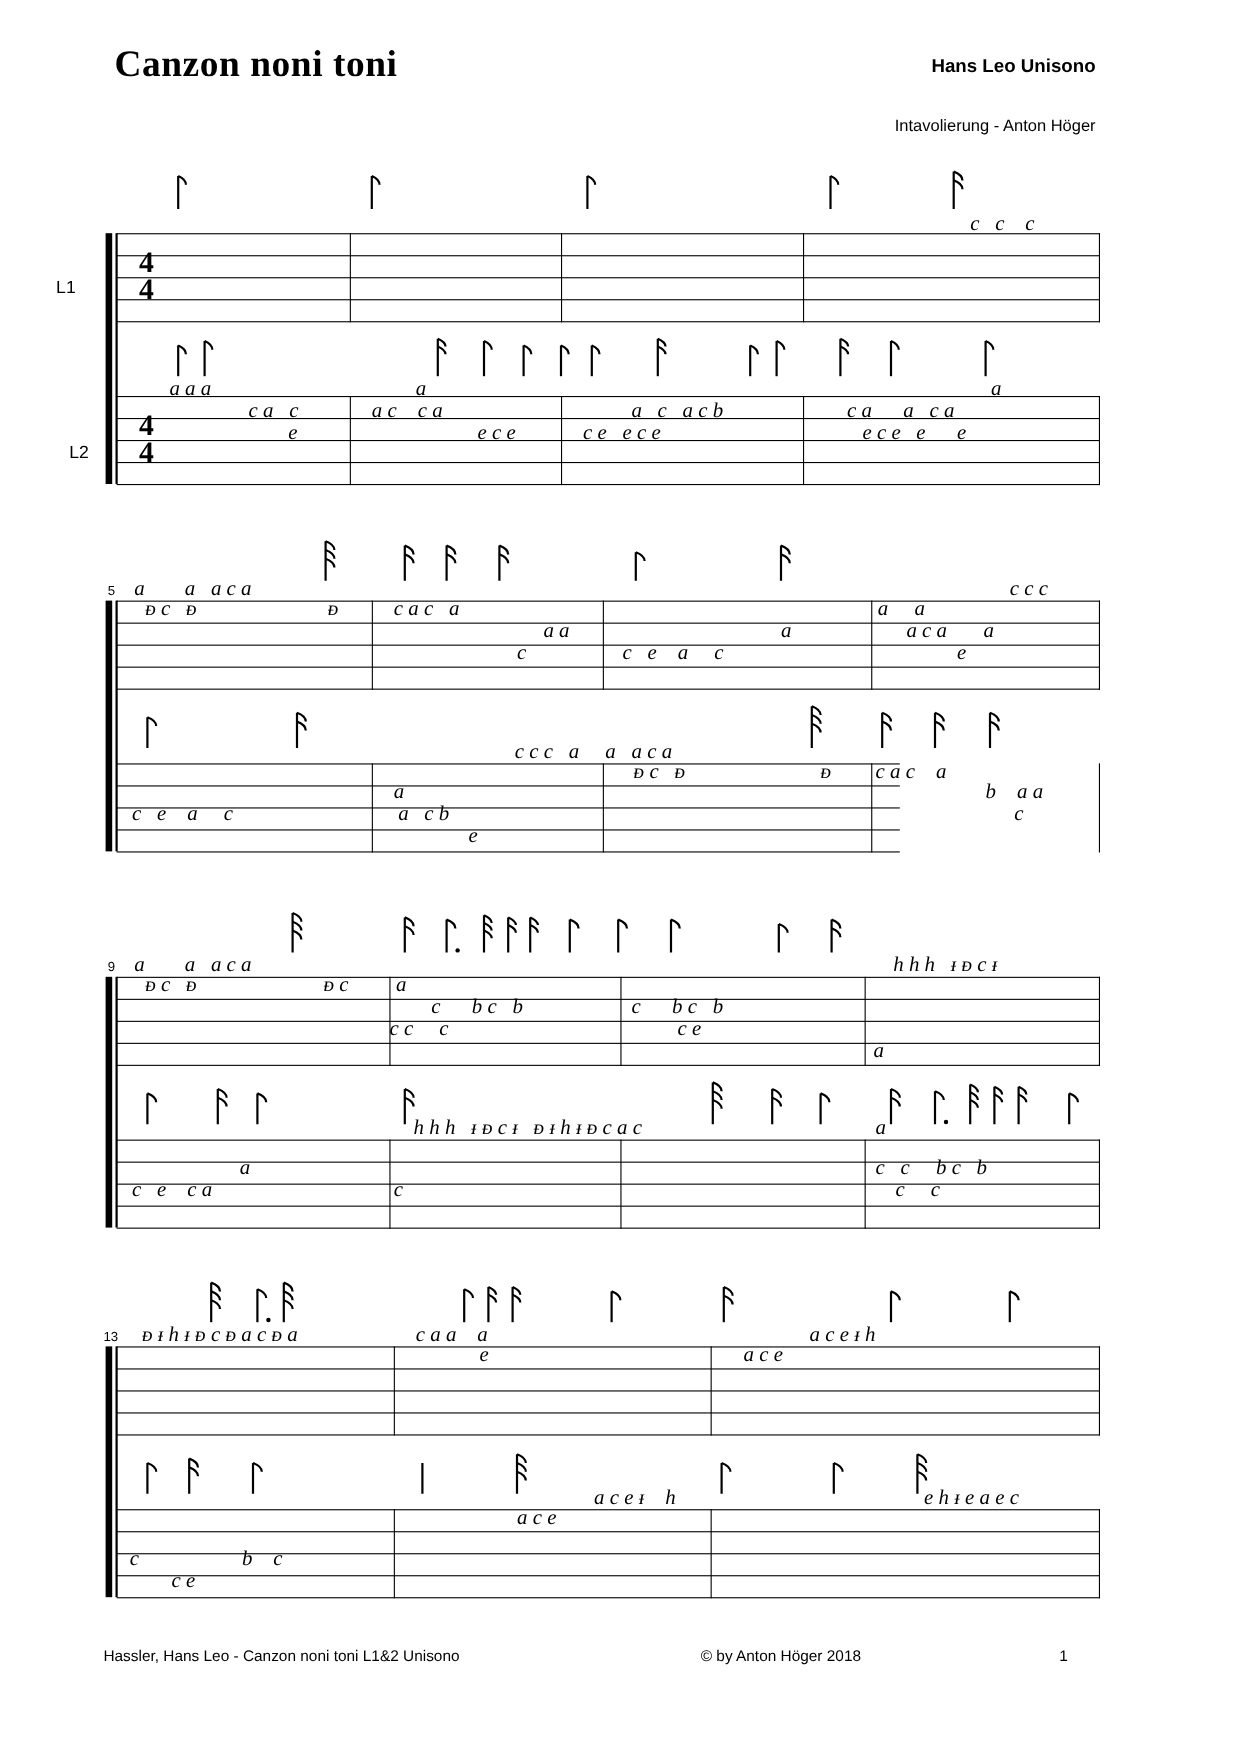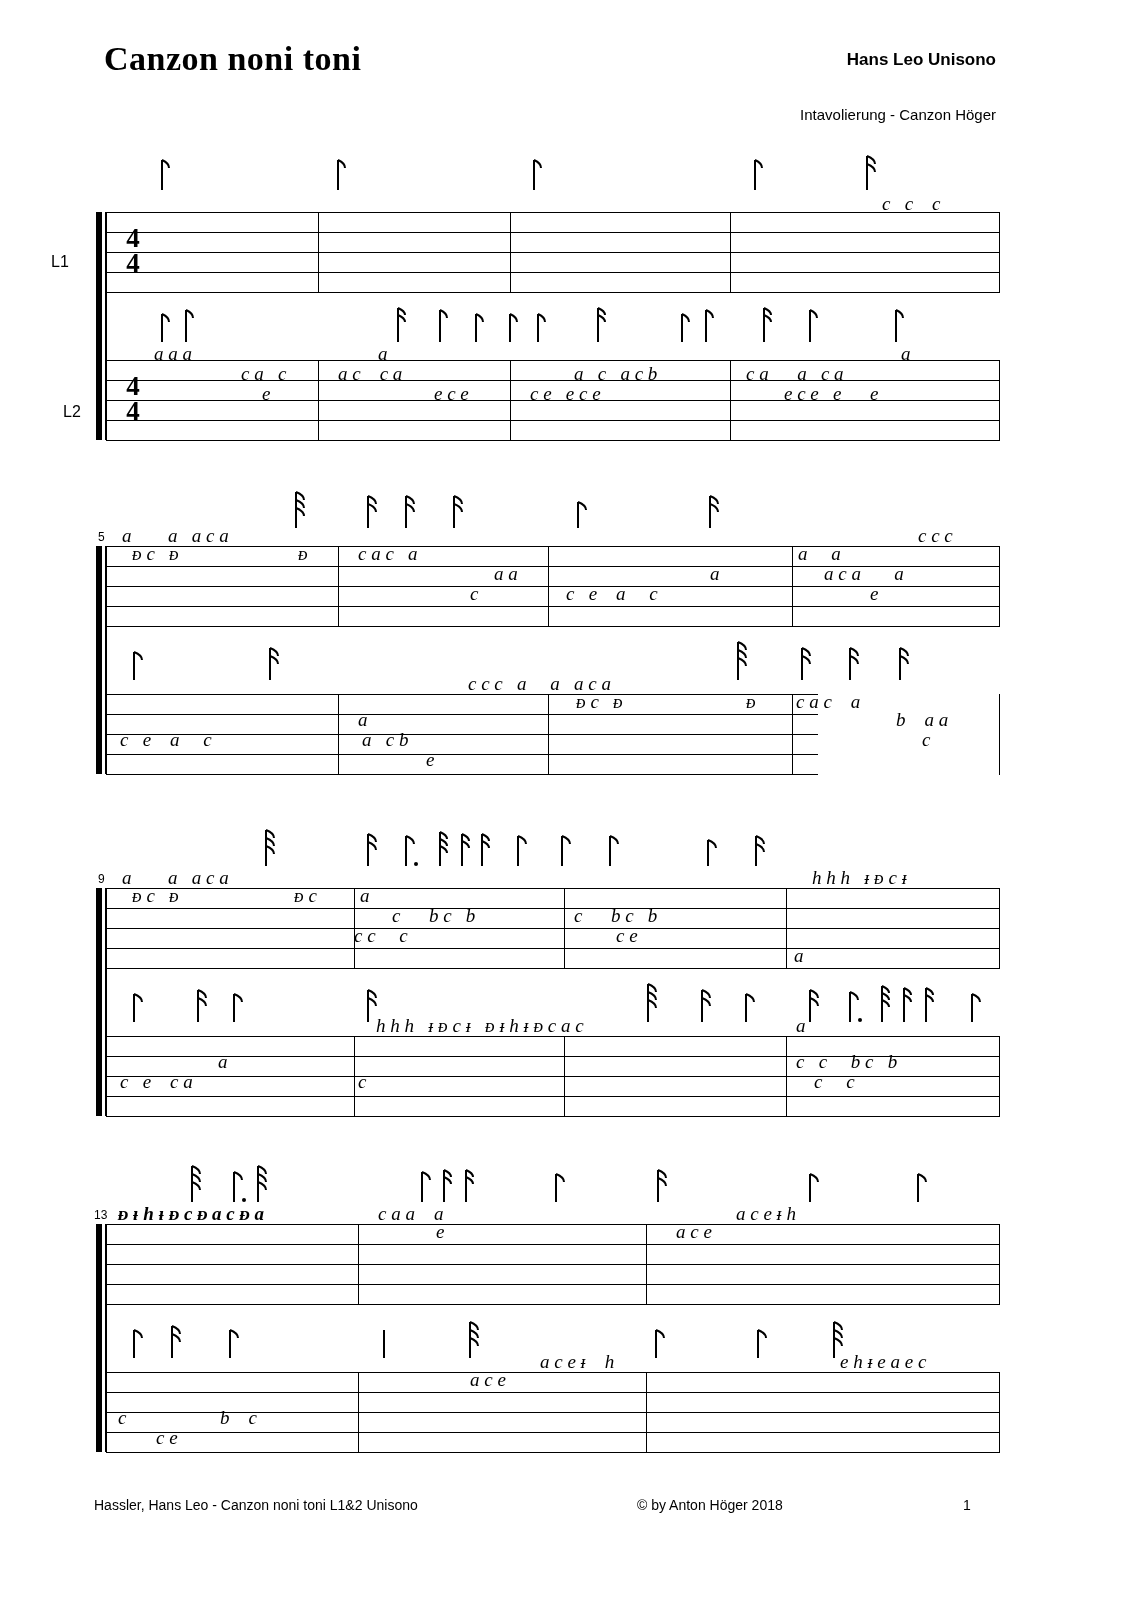--- a/index.html
+++ b/index.html
@@ -122,21 +122,21 @@
     position: absolute;
     font-family: "Liberation Sans", sans-serif;
     font-size: 12px;
   }
 </style>
 </head>
 <body>
 
 <div class="page-title">Canzon noni toni</div>
 <div class="composer">Hans Leo Unisono</div>
-<div class="arranger">Intavolierung - Canzon Höger</div>
+<div class="arranger">Intavolierung - Anton Höger</div>
 
 <div class="system" style="left:0; top:150px; width:1131px; height:300px;">
 
   <div class="part-label" style="left:51px; top:103px;">L1</div>
   <div class="part-label" style="left:63px; top:253px;">L2</div>
 
   <div class="group-bar" style="left:96px; top:62px; width:6px; height:228px;"></div>
   <div class="group-bar" style="left:105px; top:62px; width:2px; height:228px;"></div>
 
   <svg class="rhythm" width="920" height="50" style="left:110px; top:0px;">
@@ -218,24 +218,24 @@
     <div class="endbar" style="left:893px; height:81px;"></div>
     <div class="meter" style="left:14px; top:14px; width:26px;">
       <div>4</div>
       <div>4</div>
     </div>
 
     <div class="tabch" style="left:48px; top:-16px;">a a a</div>
     <div class="tabch" style="left:272px; top:-16px;">a</div>
     <div class="tabch" style="left:795px; top:-16px;">a</div>
 
-    <div class="tabch" style="left:135px; top:4px;">c a   c</div>
+    <div class="tabch" style="left:120px; top:4px;">c a   c</div>
     <div class="tabch" style="left:232px; top:4px;">a c    c a</div>
     <div class="tabch" style="left:468px; top:4px;">a   c   a c b</div>
-    <div class="tabch" style="left:640px; top:4px;">c a      a   c a</div>
+    <div class="tabch" style="left:664px; top:4px;">c a      a   c a</div>
 
     <div class="tabch" style="left:156px; top:24px;">e</div>
     <div class="tabch" style="left:328px; top:24px;">e c e</div>
     <div class="tabch" style="left:424px; top:24px;">c e   e c e</div>
     <div class="tabch" style="left:678px; top:24px;">e c e   e      e</div>
   </div>
 </div>
 
 <div class="system" style="left:0; top:488px; width:1131px; height:300px;">
 
@@ -526,21 +526,21 @@
   <div class="staff" style="left:106px; top:58px; width:894px; height:80px;">
     <div class="line" style="top:0px;"></div>
     <div class="line" style="top:20px;"></div>
     <div class="line" style="top:40px;"></div>
     <div class="line" style="top:60px;"></div>
     <div class="line" style="top:80px;"></div>
     <div class="bar" style="left:252px; height:81px;"></div>
     <div class="bar" style="left:540px; height:81px;"></div>
     <div class="endbar" style="left:893px; height:81px;"></div>
 
-    <div class="tabch" style="left:12px; top:-20px;font-weight:bold;">ᴆ ᵻ h ᵻ ᴆ c ᴆ a c ᴆ a</div>
+    <div class="tabch" style="left:23px; top:-20px;">ᴆ ᵻ h ᵻ ᴆ c ᴆ a c ᴆ a</div>
     <div class="tabch" style="left:272px; top:-20px;">c a a    a</div>
     <div class="tabch" style="left:630px; top:-20px;">a c e ᵻ h</div>
 
     <div class="tabch" style="left:330px; top:-2px;">e</div>
     <div class="tabch" style="left:570px; top:-2px;">a c e</div>
   </div>
 
   <svg class="rhythm" width="920" height="50" style="left:110px; top:148px;">
     <g stroke="#000" stroke-width="2" fill="none">
       <line x1="24" y1="16" x2="24" y2="44"></line>

